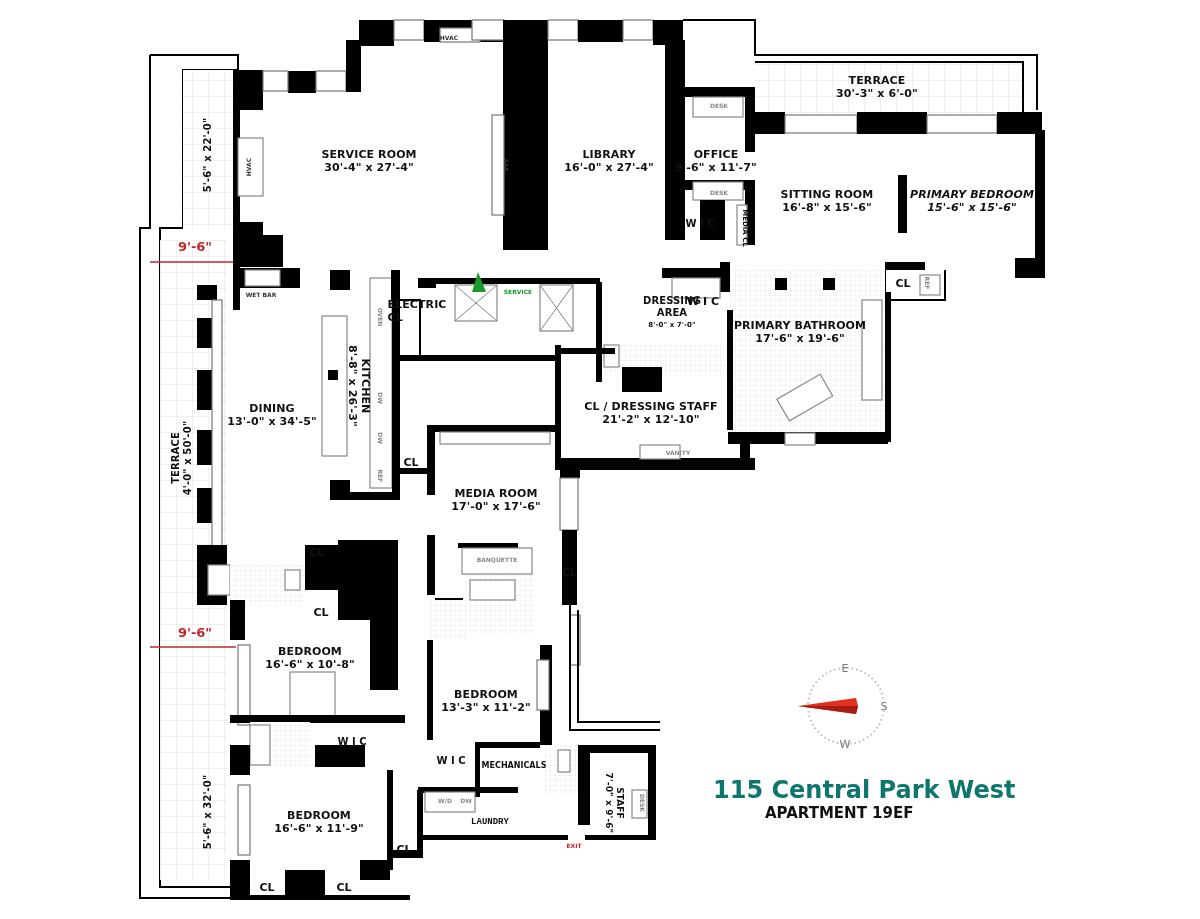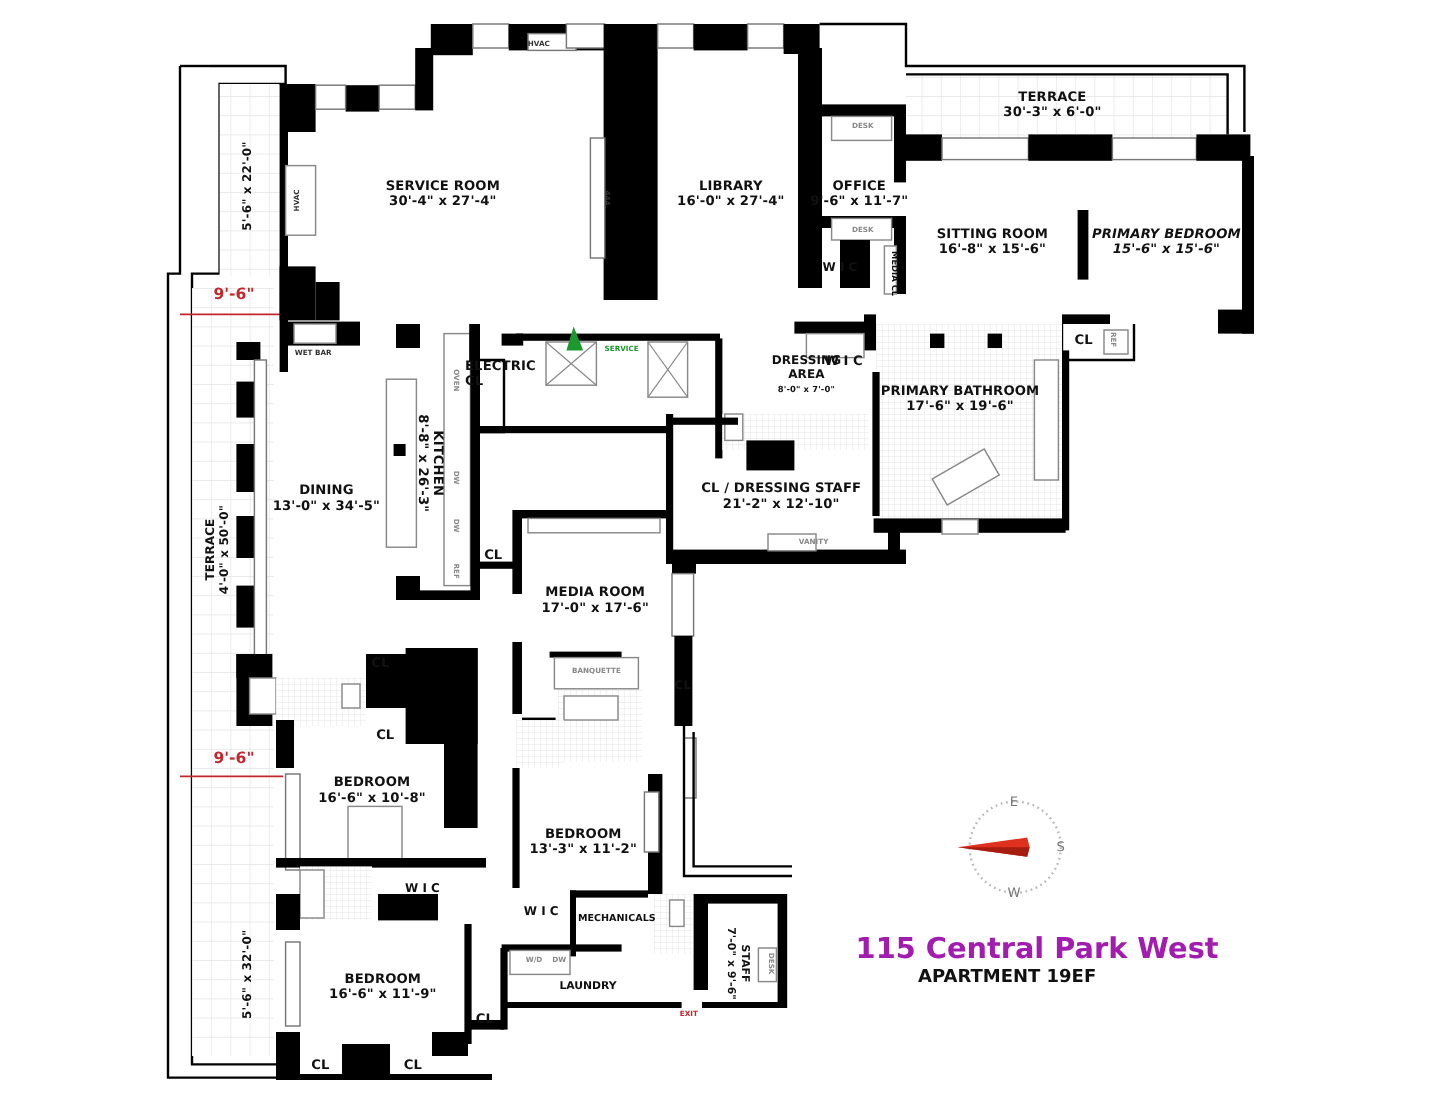--- a/index.html
+++ b/index.html
@@ -21,21 +21,21 @@
               transform: translate(-50%, -50%); white-space: nowrap; }
   .vert { transform: translate(-50%, -50%) rotate(90deg); }
   .vertL { transform: translate(-50%, -50%) rotate(-90deg); }
   .red-dim { position: absolute; color: #c1272d; font-weight: bold; font-size: 13px;
              transform: translate(-50%, -50%); }
   .service { position: absolute; color: #1a9a2c; font-size: 6px; font-weight: bold;
              transform: translate(-50%, -50%); }
   .exit { position: absolute; color: #d0202a; font-size: 6px; font-weight: bold;
           transform: translate(-50%, -50%); }
   #title-block { position: absolute; left: 713px; top: 776px; }
-  #title-main { font-size: 24px; font-weight: bold; color: #a21caf; font-family: "DejaVu Sans", sans-serif; letter-spacing: 0; }
+  #title-main { font-size: 24px; font-weight: bold; color: #0f766e; font-family: "DejaVu Sans", sans-serif; letter-spacing: 0; }
   #title-sub { font-size: 15px; font-weight: bold; color: #111; margin-left: 52px; margin-top: 0px; }
   .compass-letter { position: absolute; font-size: 11px; color: #777; transform: translate(-50%, -50%); }
 </style>
 </head>
 <body>
 
 <svg id="plan" viewBox="0 0 1200 919" xmlns="http://www.w3.org/2000/svg">
   <defs>
     <pattern id="grid" width="16" height="16" patternUnits="userSpaceOnUse">
       <rect width="16" height="16" fill="#fff"></rect>
@@ -306,21 +306,21 @@
 </div>
 <div class="room-label" style="left:319px;top:822px;">
   <span>BEDROOM</span>
   <span class="dim">16'-6" x 11'-9"</span>
 </div>
 <div class="room-label" style="left:486px;top:701px;">
   <span>BEDROOM</span>
   <span class="dim">13'-3" x 11'-2"</span>
 </div>
 <div class="cl-label" style="left:514px;top:765px;font-size:8px;text-align:right;">MECHANICALS</div>
-<div class="cl-label" style="left:490px;top:822px;font-size:9px;">LAUNDRY</div>
+<div class="cl-label" style="left:490px;top:822px;font-size:9px;font-family:Liberation Mono, monospace;">LAUNDRY</div>
 <div class="room-label vert" style="left:614px;top:803px;font-size:9px;line-height:11px;">
   <span>STAFF</span>
   <span class="dim">7'-0" x 9'-6"</span>
 </div>
 <div class="room-label vertL" style="left:182px;top:458px;font-size:10px;line-height:12px;">
   <span>TERRACE</span>
   <span class="dim">4'-0" x 50'-0"</span>
 </div>
 <div class="room-label vertL" style="left:207px;top:155px;font-size:10px;">5'-6" x 22'-0"</div>
 <div class="room-label vertL" style="left:207px;top:812px;font-size:10px;">5'-6" x 32'-0"</div>

